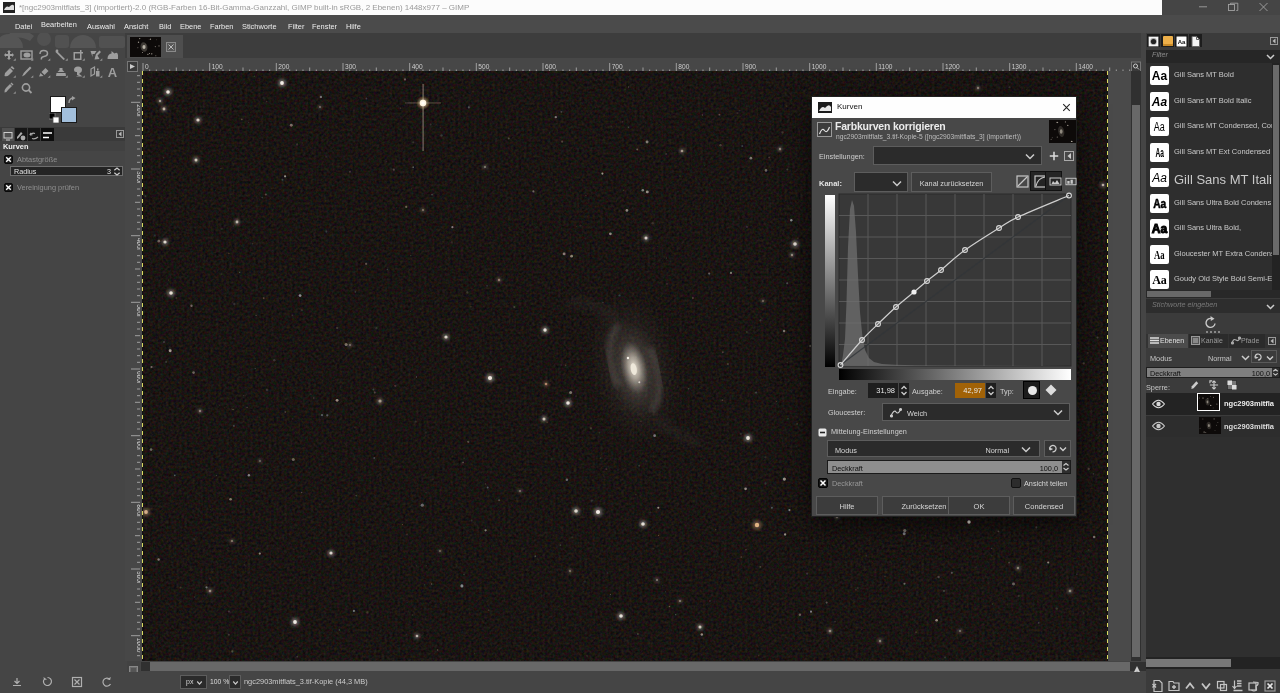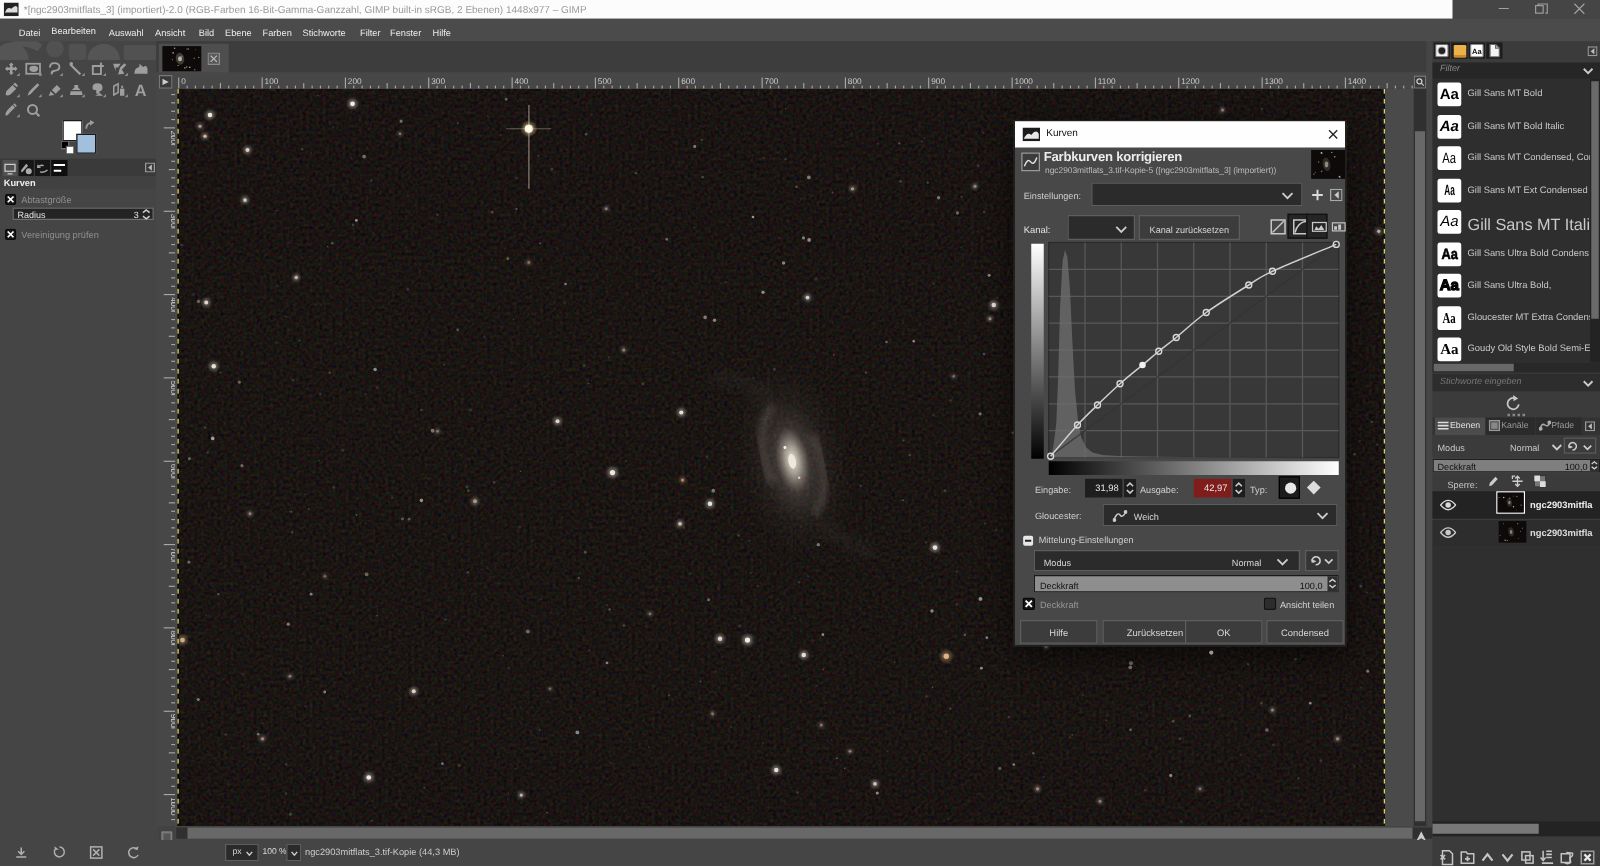--- a/index.html
+++ b/index.html
@@ -1121,21 +1121,21 @@
  <span style="position:absolute;left:3px;top:1px">Deckkraft</span>
  <span style="position:absolute;right:9px;top:1px">100,0</span>
  <div style="position:absolute;right:0;top:0;width:7px;height:9px;background:#2e2e2e">
         <svg style="position:absolute;left:0;top:0" width="7" height="9" viewBox="0 0 8 10" fill="none" stroke="#ccc" stroke-width="1.3">
           <path d="M1.5 3.5 L4 1.5 L6.5 3.5 M1.5 6 L4 8 L6.5 6"></path>
         </svg>
       </div>
 </div>
 
 <div class="abs" style="left:0;top:347px;width:134px;height:12px;color:#c6c6c6;font-size:7.3px">
- <span style="position:absolute;left:12px;top:3px">Sperre:</span>
+ <span style="position:absolute;left:0;top:3px">Sperre:</span>
  <svg class="abs" style="left:44px;top:0px" width="10" height="10" viewBox="0 0 11 11" fill="#ccc">
         <path d="M2 7 L7 1.5 L9 3.5 L4 9 L1.5 9.8 Z"></path>
       </svg>
  <svg class="abs" style="left:63px;top:0px" width="10" height="10" viewBox="0 0 11 11" fill="none" stroke="#ccc" stroke-width="1.2">
         <path d="M5.5 1 V10 M1 5.5 H10 M3.5 3 L5.5 1 L7.5 3 M3.5 8 L5.5 10 L7.5 8 M1 3.5 V1 H3.5"></path>
       </svg>
  <svg class="abs" style="left:81px;top:0px" width="10" height="10" viewBox="0 0 11 11">
         <rect x="0.5" y="0.5" width="10" height="10" fill="#777" stroke="#333"></rect>
         <path d="M0.5 0.5 h5 v5 h-5 Z M5.5 5.5 h5 v5 h-5 Z" fill="#ddd"></path>
       </svg>
@@ -1265,21 +1265,21 @@
       </svg>
 </div>
 <svg class="abs" style="left:237px;top:54px" width="10" height="10" viewBox="0 0 13 13" stroke="#dcdcdc" stroke-width="2">
       <path d="M6.5 1 V12 M1 6.5 H12"></path>
     </svg>
 <svg class="abs" style="left:252px;top:54px" width="10" height="10" viewBox="0 0 10 10">
       <rect x="0.5" y="0.5" width="9" height="9" fill="none" stroke="#aaa"></rect>
       <path d="M7 2 V8 L3.5 5 Z" fill="#ccc"></path>
     </svg>
 
-<span class="abs" style="left:7px;top:82px;font-size:7.5px;font-weight:normal;color:#e4e4e4">Kanal:</span>
+<span class="abs" style="left:7px;top:82px;font-size:7.5px;font-weight:bold;color:#e4e4e4">Kanal:</span>
 <div class="abs dd" style="left:42px;top:75px;width:54px;height:20px">
  <span style="position:absolute;left:7px;top:20px;font-size:7.3px">Wert</span>
  <svg class="abs" style="right:5px;top:7px" width="10" height="8" viewBox="0 0 10 8" fill="none" stroke="#ccc" stroke-width="1.5">
         <path d="M1 1.5 L5 5.5 L9 1.5"></path>
       </svg>
 </div>
 <div class="abs btn" style="left:99px;top:75px;width:81px;height:20px;font-size:7.3px;padding-top:6px;white-space:nowrap;overflow:hidden">Kanal zurücksetzen</div>
 <svg class="abs" style="left:204px;top:78px" width="13" height="13" viewBox="0 0 13 13">
       <rect x="1" y="1" width="11" height="11" fill="none" stroke="#c8c8c8" stroke-width="1.2"></rect>
       <path d="M2 11 L11 2" stroke="#c8c8c8" stroke-width="1.2"></path>
@@ -1325,21 +1325,21 @@
 </svg>
 <div class="abs" style="left:27px;top:272px;width:232px;height:11px;background:linear-gradient(90deg,#000,#fff)"></div>
 
 <span class="abs" style="left:16px;top:290px;font-size:7.3px;color:#cfcfcf">Eingabe:</span>
 <div class="abs" style="left:56px;top:286px;width:30px;height:15px;background:#1e1e1e;color:#e8e8e8;font-size:7.5px;text-align:right;padding:3px 3px 0 0">31,98</div>
 <svg class="abs" style="left:87px;top:286px" width="10" height="15" viewBox="0 0 10 15" fill="none">
       <rect width="10" height="15" fill="#1e1e1e"></rect>
       <path d="M2.5 6 L5 3.5 L7.5 6 M2.5 9 L5 11.5 L7.5 9" stroke="#ccc" stroke-width="1.3"></path>
     </svg>
 <span class="abs" style="left:100px;top:290px;font-size:7.3px;color:#cfcfcf">Ausgabe:</span>
-<div class="abs" style="left:143px;top:286px;width:30px;height:15px;background:#7f1d1d;color:#e8e8e8;font-size:7.5px;text-align:right;padding:3px 3px 0 0">42,97</div>
+<div class="abs" style="left:143px;top:286px;width:30px;height:15px;background:#a16207;color:#e8e8e8;font-size:7.5px;text-align:right;padding:3px 3px 0 0">42,97</div>
 <svg class="abs" style="left:174px;top:286px" width="10" height="15" viewBox="0 0 10 15" fill="none">
       <rect width="10" height="15" fill="#1e1e1e"></rect>
       <path d="M2.5 6 L5 3.5 L7.5 6 M2.5 9 L5 11.5 L7.5 9" stroke="#ccc" stroke-width="1.3"></path>
     </svg>
 <span class="abs" style="left:188px;top:290px;font-size:7.3px;color:#cfcfcf">Typ:</span>
 <div class="abs" style="left:211px;top:284px;width:17px;height:18px;background:#1c1c1c;border:1px solid #000">
       <div style="width:9px;height:9px;border-radius:50%;background:#e8e8e8;margin:3.5px 0 0 3.5px"></div>
     </div>
 <svg class="abs" style="left:233px;top:287px" width="12" height="12" viewBox="0 0 12 12">
       <path d="M6 0.5 L11.5 6 L6 11.5 L0.5 6 Z" fill="#dcdcdc"></path>

